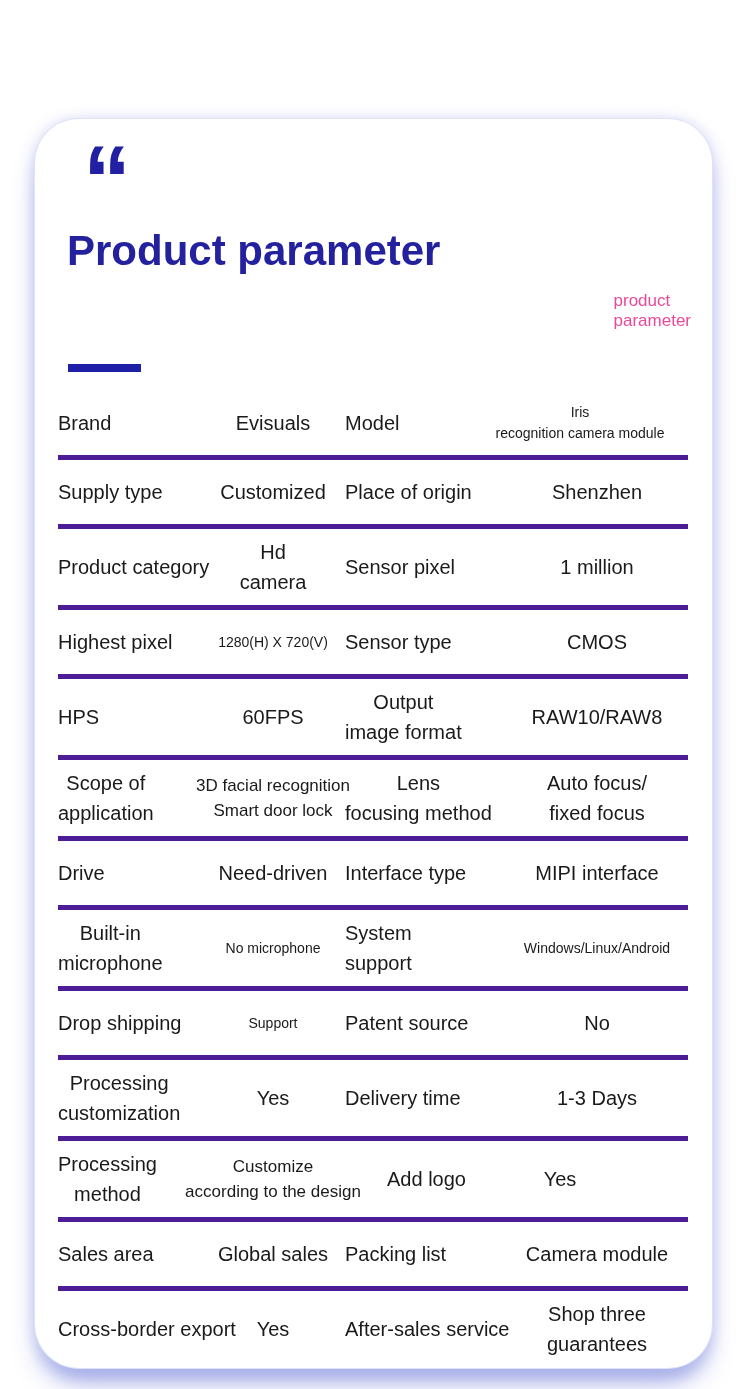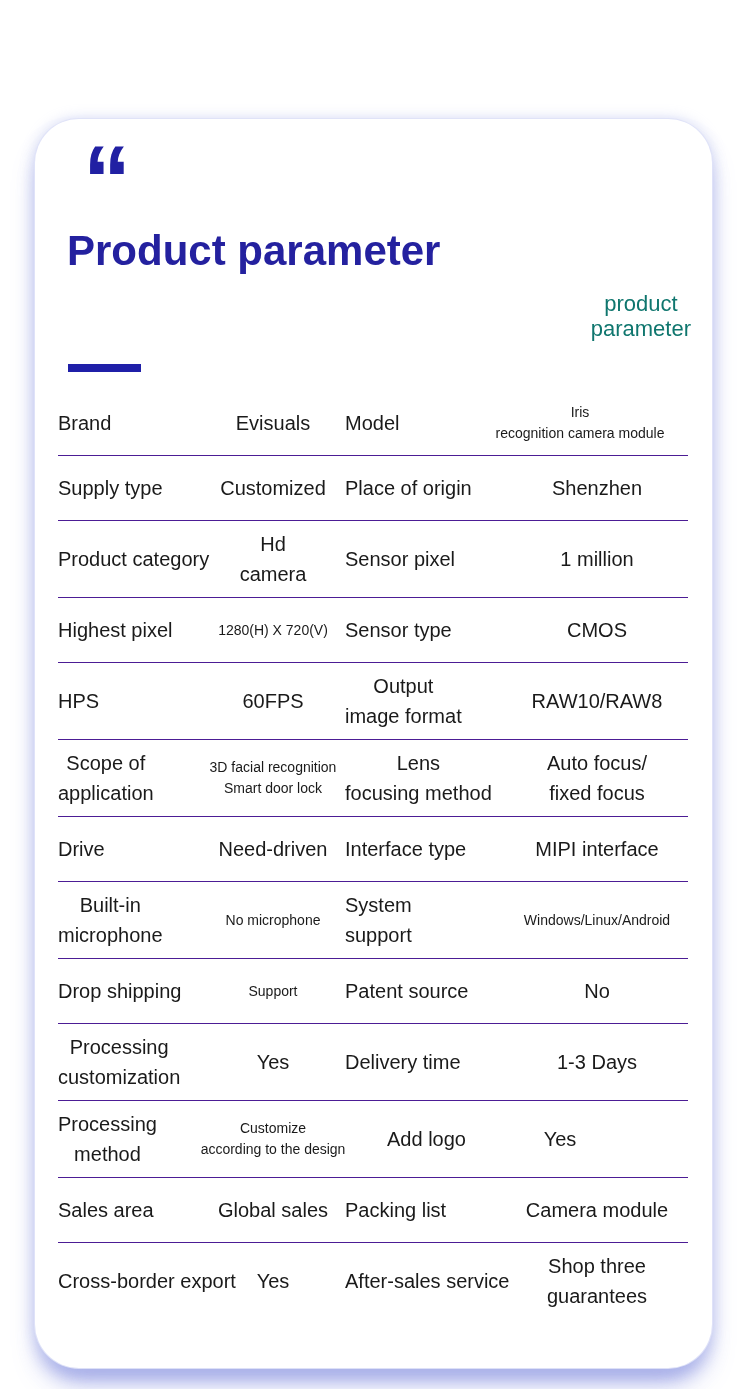--- a/index.html
+++ b/index.html
@@ -37,41 +37,41 @@
     left:32px; top:108px;
     margin:0;
     font-size:42px;
     font-weight:bold;
     color:#24219f;
     white-space:pre;
   }
   .watermark{
     position:absolute;
     top:172px; right:21px;
-    text-align:center;
-    font-size:22px;
+    text-align:left;
+    font-size:17px;
     line-height:1.15;
-    color:#0f766e;
+    color:#ec4899;
     white-space:pre-line;
   }
   .dash{
     position:absolute;
     left:33px; top:245px;
     width:73px; height:8px;
     background:#1f1fa8;
   }
   .spec-table{
     position:absolute;
     left:23px; top:272px;
     width:630px;
   }
   .t-row{
     display:flex;
     align-items:stretch;
-    border-bottom:1px solid #4c1d95;
+    border-bottom:5px solid #4c1d95;
     min-height:64px;
   }
   .t-row:last-child{border-bottom:none;justify-content:space-between;}
   .t-cell{
     display:flex;
     align-items:center;
     padding:8px 0;
     box-sizing:border-box;
   }
   .t-cell.col1{width:148px; justify-content:flex-start;}
@@ -79,21 +79,21 @@
   .t-cell.col3{width:166px; justify-content:flex-start; padding-left:5px;}
   .t-cell.col4{width:182px; justify-content:center;}
   .t-text{
     white-space:pre;
     text-align:center;
     font-size:20px;
     line-height:1.5;
     color:#1a1a1a;
   }
   .xs .t-text{font-size:14px;}
-  .sm .t-text{font-size:14px;}
+  .sm .t-text{font-size:17px;}
   .md .t-text{font-size:14px;}
   .shift-l .t-text{margin-left:-34px;}
   .shift-r .t-text{margin-left:42px;text-align:right;}
   .shift-l2 .t-text{margin-left:-74px;}
 </style>
 </head>
 <body>
 
 <div class="card">
   <div class="quote">“</div>

